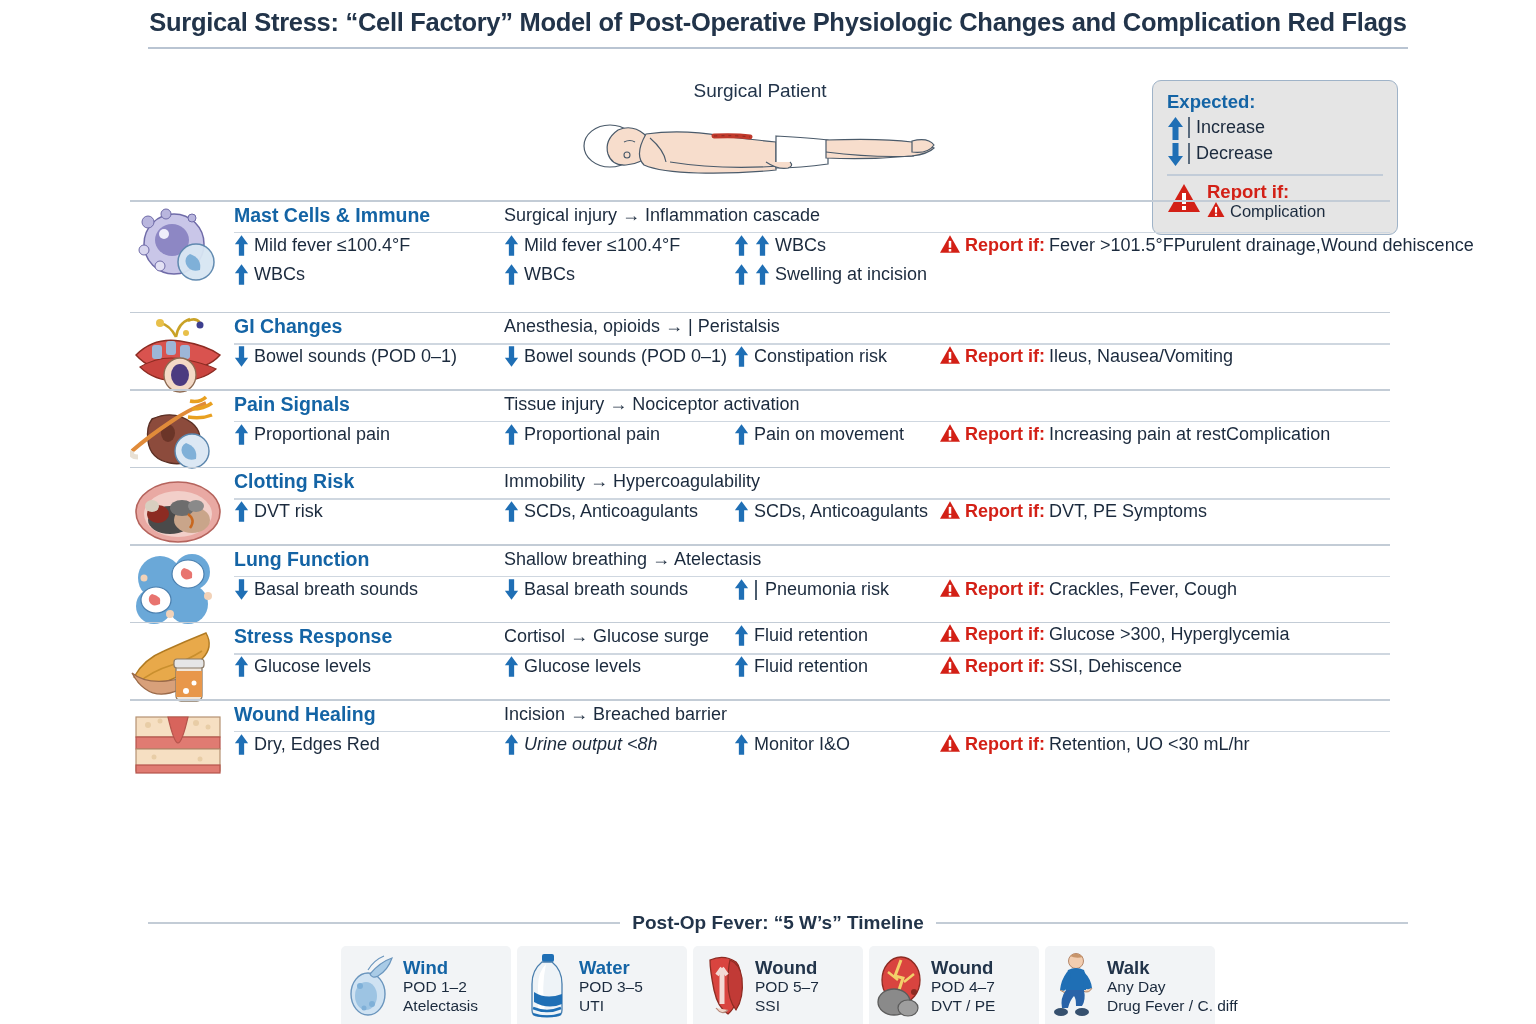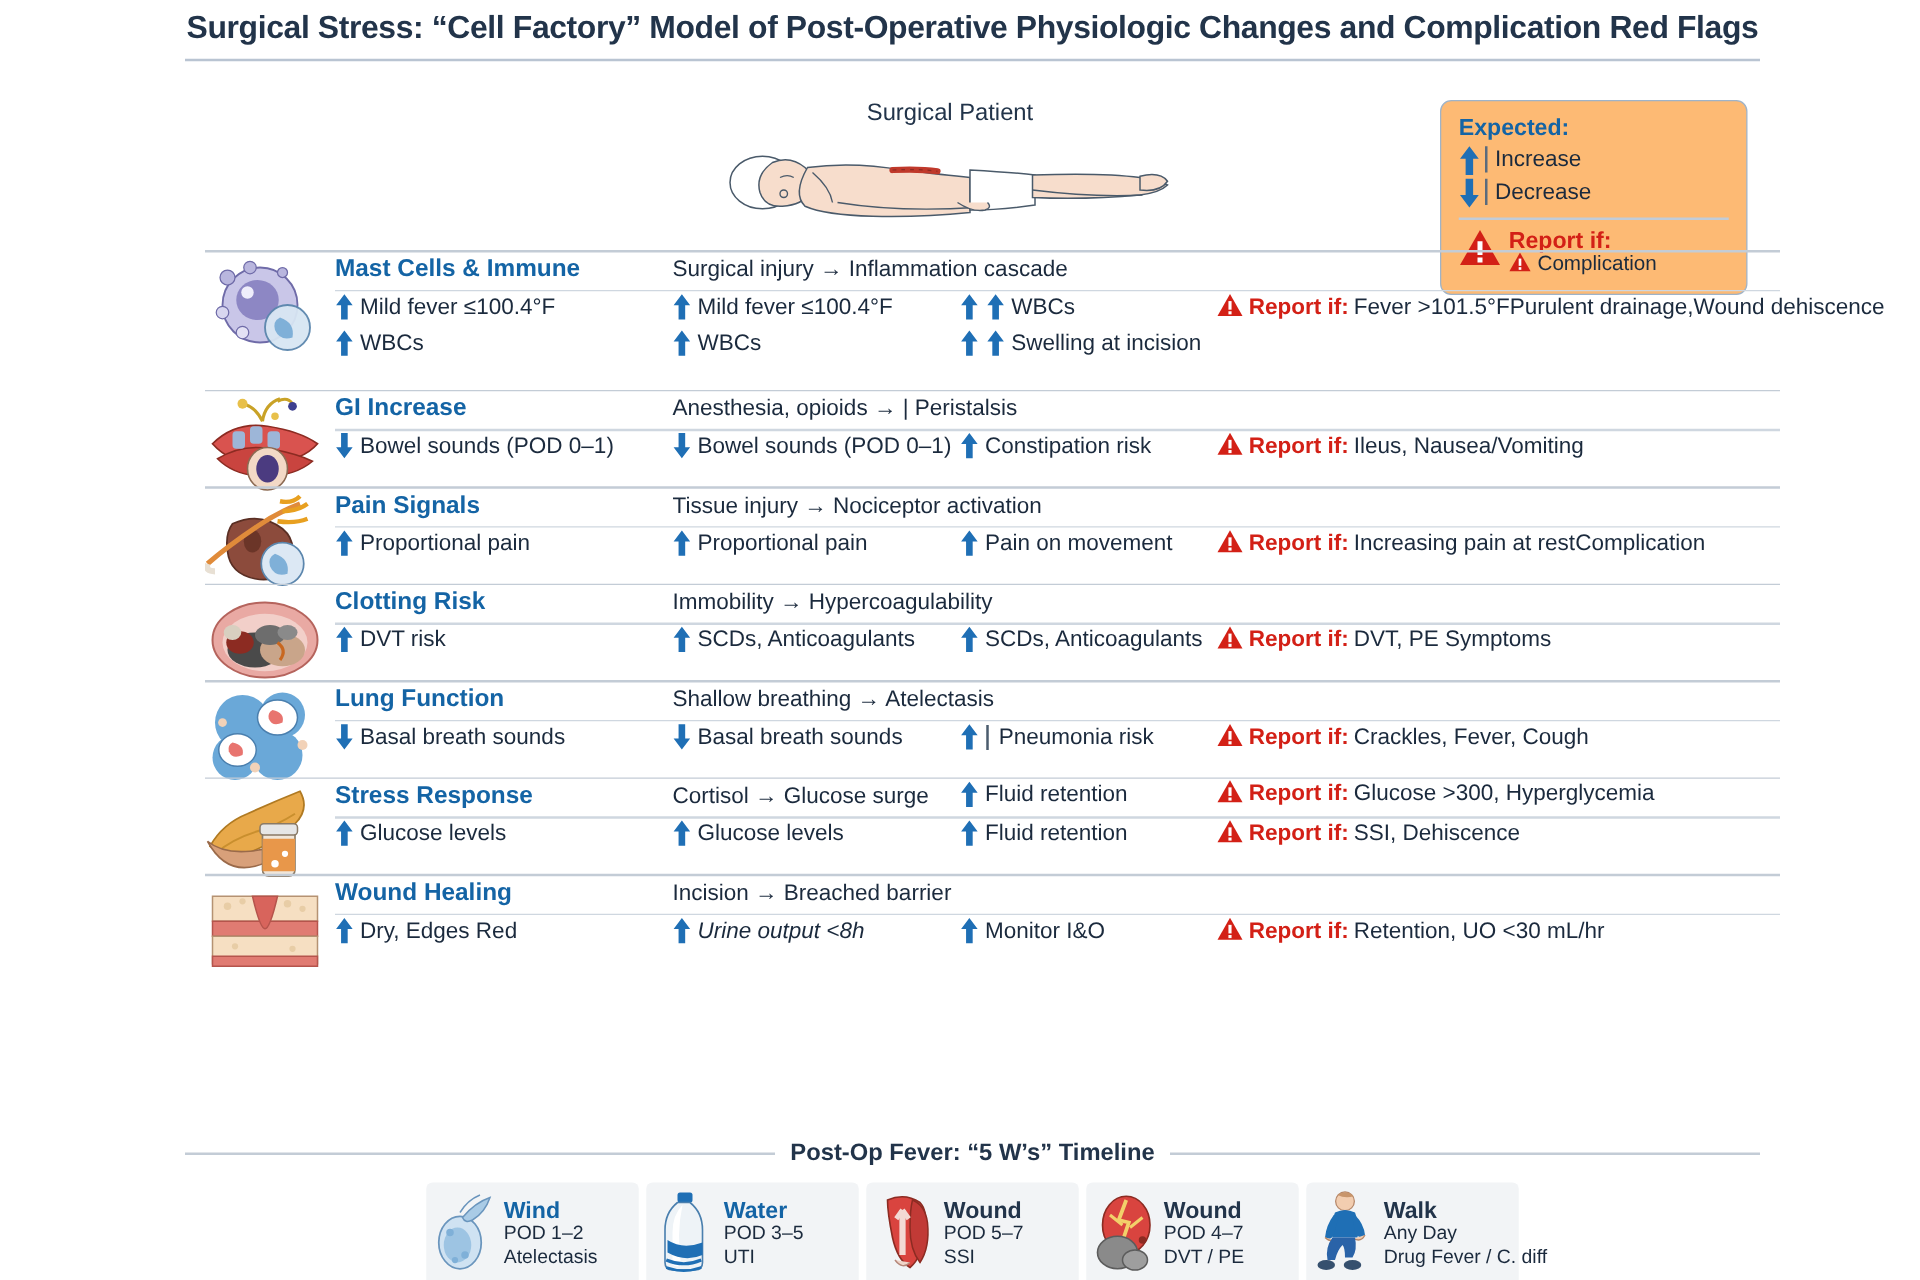--- a/index.html
+++ b/index.html
@@ -21,35 +21,35 @@
   .title-rule { margin-top: 10px; height: 2px; background: #b9c4d2; }
 
   
   .patient-block { position: absolute; left: 560px; top: 80px; width: 400px; text-align: center; }
   .patient-label { font-size: 19px; color: #22344a; }
   .patient-svg { display: block; margin: 6px auto 0; }
 
   
   .legend {
     position: absolute; left: 1152px; top: 80px; width: 246px;
-    border: 1.5px solid #9fb3c8; border-radius: 9px; background: #fdba74;
+    border: 1.5px solid #9fb3c8; border-radius: 9px; background: #e5e5e5;
     padding: 10px 14px 12px 14px;
   }
   .legend-title { color: #1464a5; font-weight: bold; font-size: 18.5px; margin-bottom: 2px; }
   .legend-row { display: flex; align-items: center; gap: 6px; margin-top: 3px; }
   .legend-sep { width: 2px; height: 21px; background: #5a6b7d; }
   .legend-text { font-size: 18px; color: #1b2a3d; }
   .legend-hr { height: 1.5px; background: #c2ccd8; margin: 9px 0 6px; }
   .legend-report { display: flex; align-items: flex-start; gap: 6px; }
   .legend-report-col { display: flex; flex-direction: column; }
   .legend-report-title { color: #d32016; font-weight: bold; font-size: 18.5px; line-height: 1.05; }
   .legend-report-sub { display: flex; align-items: center; gap: 5px; font-size: 16.5px; color: #1b2a3d; }
 
   
-  .rows { position: absolute; left: 164px; top: 200px; width: 1260px; }
+  .rows { position: absolute; left: 130px; top: 200px; width: 1260px; }
   .row { position: relative; }
   .row-rule { height: 1.5px; background: #c3ccd6; }
   .row-body { position: relative; padding-left: 104px; }
   .row-icon { position: absolute; left: 0px; top: 2px; width: 100px; height: 84px; }
   .row-head { position: relative; height: 32px; }
   .row-title {
     position: absolute; left: 0px; top: 2px;
     color: #1464a5; font-weight: bold; font-size: 19.5px; white-space: nowrap;
   }
   .row-mech {
@@ -281,21 +281,21 @@
               <path d="M46,22 q2,-14 14,-18" stroke="#c9a227" stroke-width="2.5" fill="none"></path>
               <path d="M46,22 q-6,-12 -16,-14" stroke="#c9a227" stroke-width="2.5" fill="none"></path>
               <path d="M58,6 q8,-4 12,2" stroke="#c9a227" stroke-width="2.5" fill="none"></path>
               <circle cx="30" cy="8" r="4" fill="#e8c04a"></circle>
               <circle cx="70" cy="10" r="3.5" fill="#3d3f8f"></circle>
               <circle cx="56" cy="18" r="3" fill="#e8c04a"></circle>
               <ellipse cx="50" cy="60" rx="16" ry="17" fill="#f3d9c6" stroke="#8c6a52" stroke-width="1.3"></ellipse>
               <ellipse cx="50" cy="60" rx="9" ry="11" fill="#4b3b80"></ellipse>
             </svg></span>
           <div class="row-head">
-            <span class="row-title">GI Increase</span>
+            <span class="row-title">GI Changes</span>
             <span class="row-mech em">Anesthesia, opioids → | Peristalsis</span>
             <span class="head-rule"></span>
           </div>
           <div class="row-cells">
             <span class="cell col1">
               <span class="arrow">
                 <svg width="15" height="23" viewBox="0 0 17 25">
                   <path d="M8.5 24 L16 14 L11.5 14 L11.5 1 L5.5 1 L5.5 14 L1 14 Z" fill="#1f6fb5"></path>
                 </svg>
               </span>

